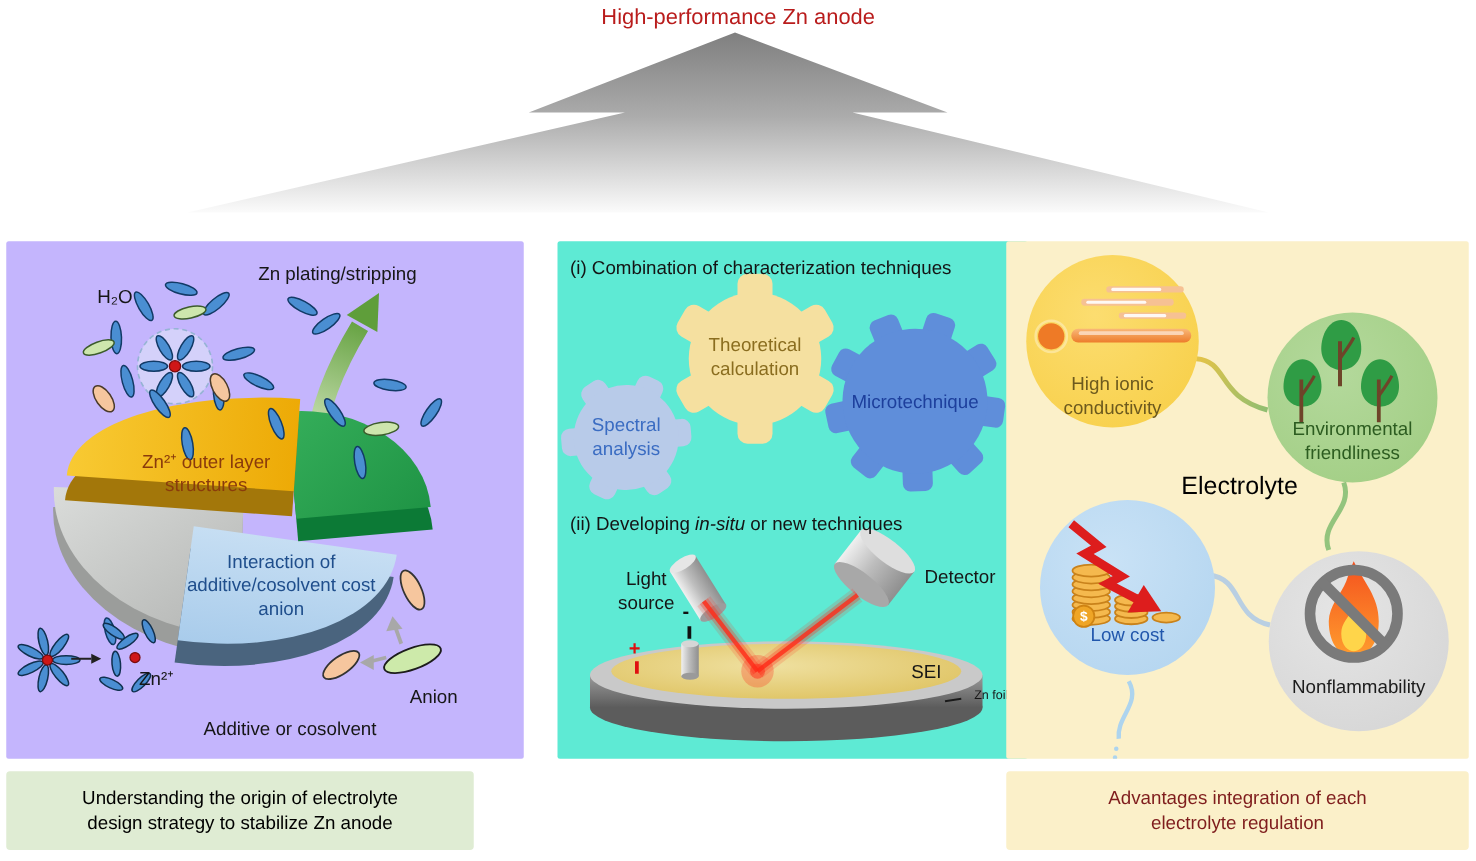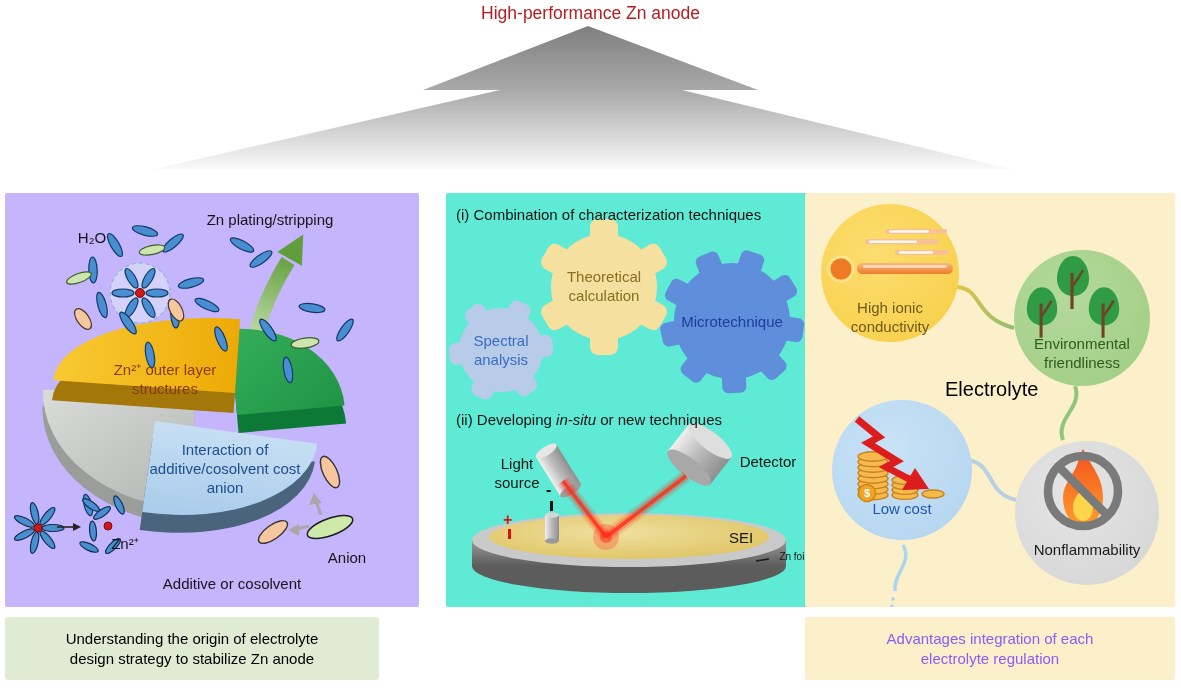--- a/index.html
+++ b/index.html
@@ -12,21 +12,21 @@
   .panel-left{left:5px;width:414px;background:#c4b5fd;}
   .panel-mid{left:402px;width:376px;background:#5eead4;margin-left:44px;}
   .panel-right{left:805px;width:370px;background:#fbf0c9;}
   .layer{position:absolute;left:0;top:0;}
   .lbl{position:absolute;font-size:15px;line-height:1.26;text-align:center;color:#161616;}
   .caption{position:absolute;top:617px;height:63px;border-radius:3px;
            display:flex;align-items:center;justify-content:center;
            font-size:15px;line-height:1.3;text-align:center;}
   .cap-left{left:5px;width:374px;background:#dfecd3;color:#000000;}
   .cap-mid{left:402px;width:368px;background:#cfdbee;color:#1e3a70;}
-  .cap-right{left:805px;width:370px;background:#fbf0c9;color:#8b5cf6;}
+  .cap-right{left:805px;width:370px;background:#fbf0c9;color:#7f1d1d;}
   .heading{position:absolute;font-size:15px;color:#141414;text-align:left;}
   .it{font-style:italic;}
   .sign{position:absolute;font-weight:bold;font-size:16px;}
 </style>
 </head>
 <body>
 
 <div class="stage">
 
   <div class="title">High-performance Zn anode</div>

